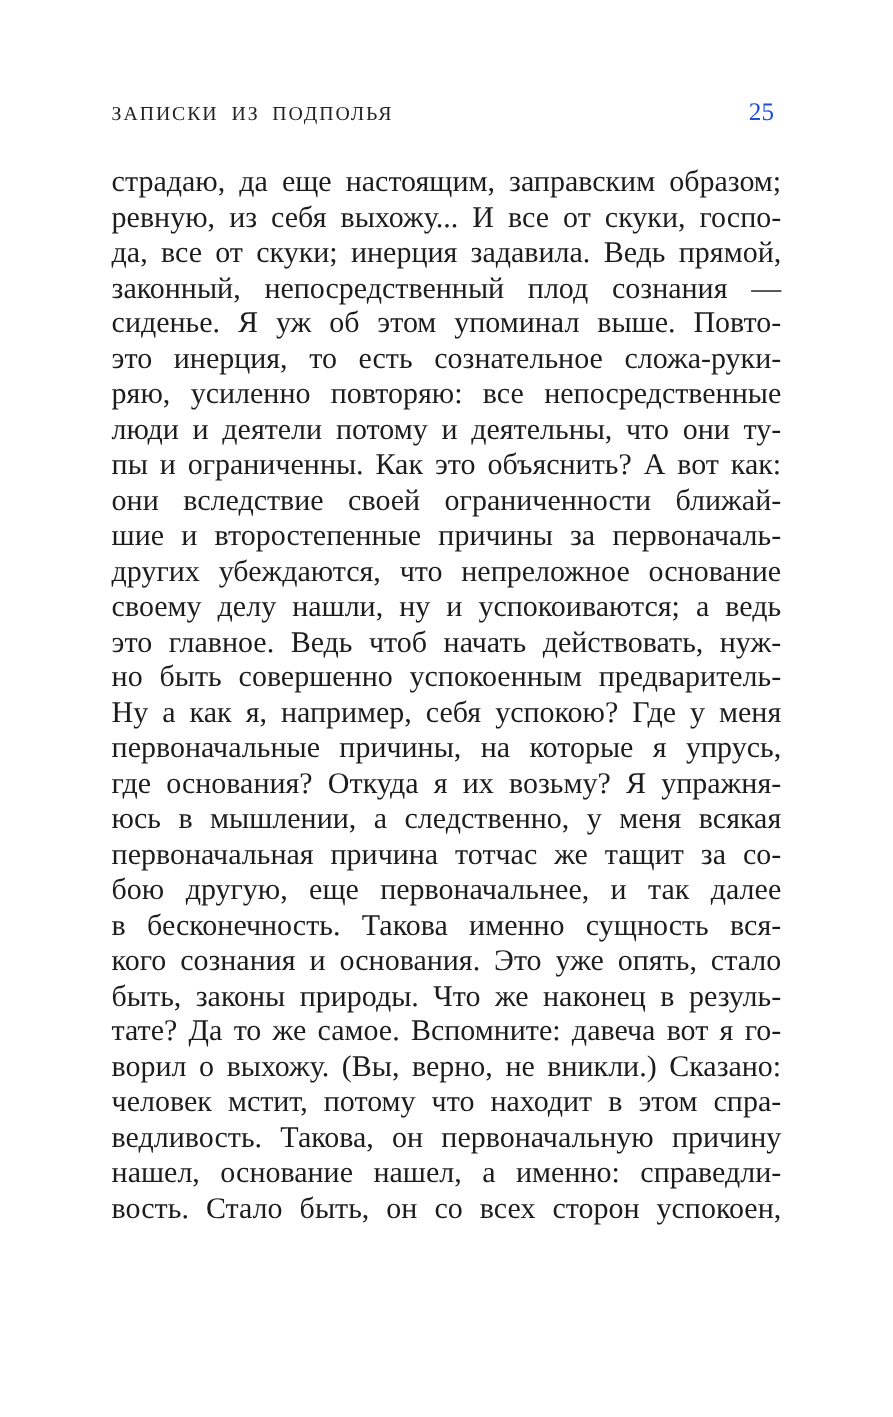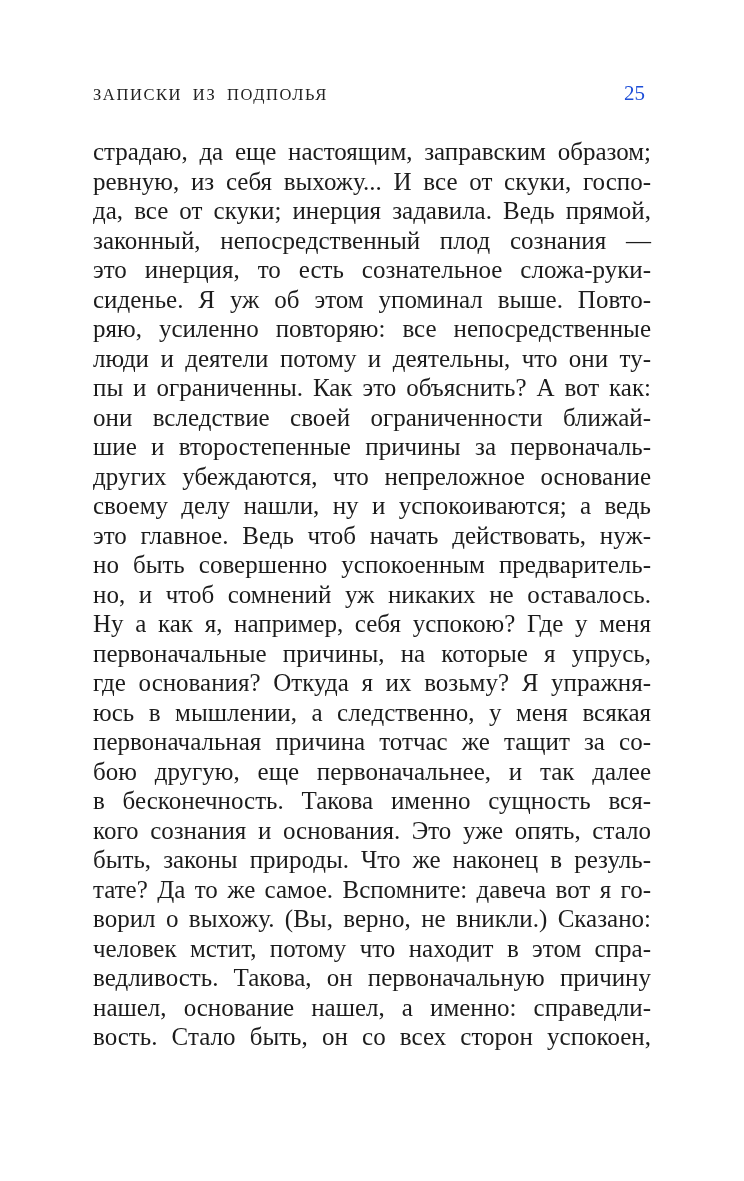--- a/index.html
+++ b/index.html
@@ -60,32 +60,31 @@
 <div class="page">
   <div class="header">
     <span class="running-title">ЗАПИСКИ ИЗ ПОДПОЛЬЯ</span>
     <span class="page-number">25</span>
   </div>
   <div class="textblock">
       <div class="line">страдаю, да еще настоящим, заправским образом;</div>
       <div class="line">ревную, из себя выхожу... И все от скуки, госпо-</div>
       <div class="line">да, все от скуки; инерция задавила. Ведь прямой,</div>
       <div class="line">законный, непосредственный плод сознания —</div>
+      <div class="line">сиденье. Я уж об этом упоминал выше. Повто-</div>
       <div class="line">это инерция, то есть сознательное сложа-руки-</div>
-      <div class="line">сиденье. Я уж об этом упоминал выше. Повто-</div>
       <div class="line">ряю, усиленно повторяю: все непосредственные</div>
       <div class="line">люди и деятели потому и деятельны, что они ту-</div>
       <div class="line">пы и ограниченны. Как это объяснить? А вот как:</div>
       <div class="line">они вследствие своей ограниченности ближай-</div>
       <div class="line">шие и второстепенные причины за первоначаль-</div>
       <div class="line">других убеждаются, что непреложное основание</div>
       <div class="line">своему делу нашли, ну и успокоиваются; а ведь</div>
       <div class="line">это главное. Ведь чтоб начать действовать, нуж-</div>
       <div class="line">но быть совершенно успокоенным предваритель-</div>
-      <div class="line">но, и чтоб сомнений уж никаких не оставалось.</div>
       <div class="line">Ну а как я, например, себя успокою? Где у меня</div>
       <div class="line">первоначальные причины, на которые я упрусь,</div>
       <div class="line">где основания? Откуда я их возьму? Я упражня-</div>
       <div class="line">юсь в мышлении, а следственно, у меня всякая</div>
       <div class="line">первоначальная причина тотчас же тащит за со-</div>
       <div class="line">бою другую, еще первоначальнее, и так далее</div>
       <div class="line">в бесконечность. Такова именно сущность вся-</div>
       <div class="line">кого сознания и основания. Это уже опять, стало</div>
       <div class="line">быть, законы природы. Что же наконец в резуль-</div>
       <div class="line">тате? Да то же самое. Вспомните: давеча вот я го-</div>

